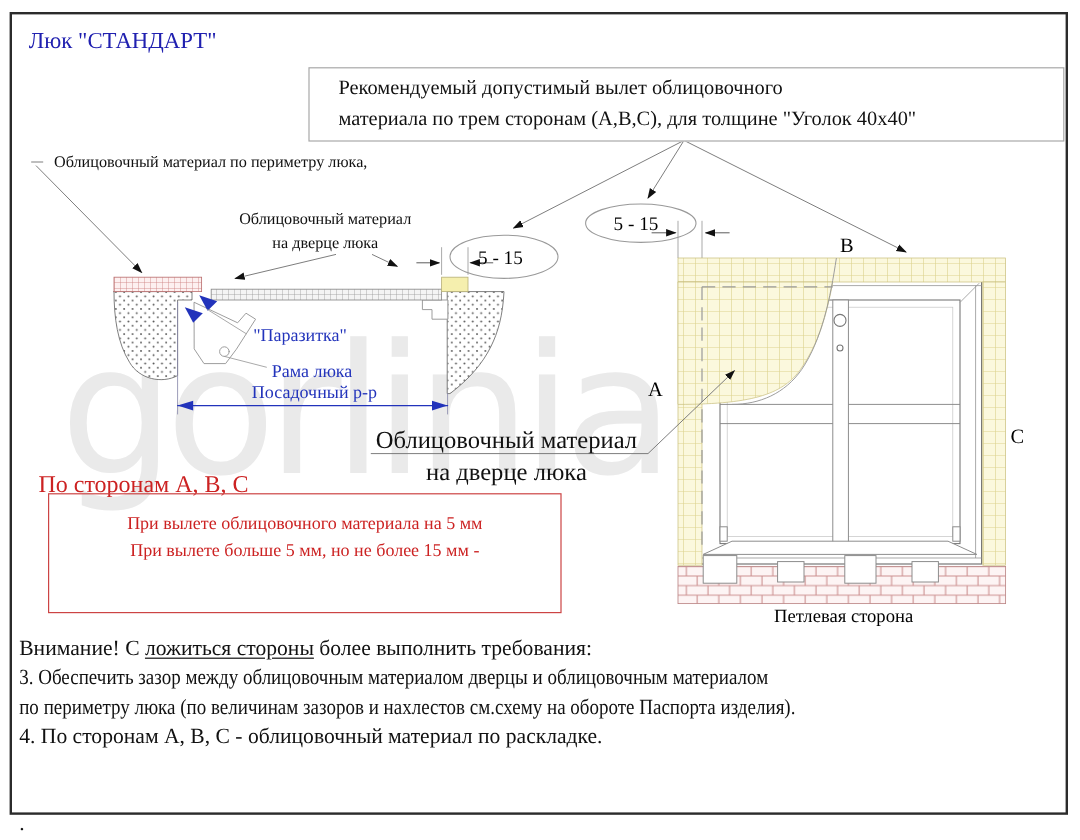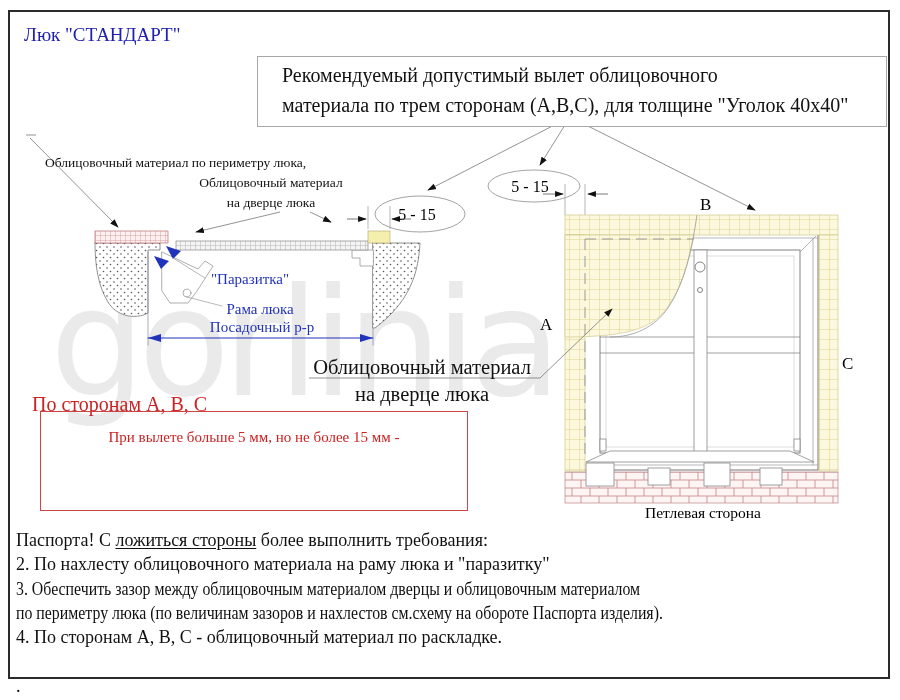--- a/index.html
+++ b/index.html
@@ -6,22 +6,22 @@
   #page{position:relative;width:900px;height:700px;background:#fff;overflow:hidden;
         font-family:"Liberation Serif",serif;color:#111;}
   .abs{position:absolute;}
   #page-border{left:8px;top:10px;width:882px;height:669px;border:2px solid #2b2b2b;box-sizing:border-box;z-index:0;}
   #watermark{left:50px;top:268px;font-family:"DejaVu Sans",sans-serif;font-size:150px;
              color:#eaeaea;letter-spacing:-7px;white-space:nowrap;z-index:1;line-height:1;}
   #diagram-svg{left:0;top:0;z-index:2;}
   .txt{z-index:3;}
   #title{left:24px;top:24px;font-size:19px;color:#2020b0;}
   #rec-box{left:257px;top:56px;width:630px;border:1px solid #a8a8a8;box-sizing:border-box;
-           padding:3px 6px 6px 24px;font-size:20px;line-height:1.5;background:#fff;}
-  #callout-perimeter{left:36px;top:125px;font-size:13.5px;line-height:1.45;margin-top:28px;}
+           padding:3px 6px 6px 24px;font-size:17px;line-height:1.5;background:#fff;}
+  #callout-perimeter{left:36px;top:125px;font-size:13.5px;line-height:1.45;}
   #callout-perimeter .l1{padding-left:9px;}
   #callout-door-small{left:183px;top:173px;width:176px;text-align:center;font-size:13.5px;line-height:1.45;}
   #callout-door-big{left:298px;top:354px;width:248px;text-align:center;font-size:20.5px;line-height:1.32;}
   #red-header{left:32px;top:393px;font-size:20px;color:#cc2222;}
   #red-box{left:40px;top:411px;width:428px;height:100px;border:1px solid #cc4444;box-sizing:border-box;
            text-align:center;font-size:15px;line-height:1.47;color:#cc2222;padding-top:14px;background:transparent;}
   #requirements{left:16px;top:528px;width:872px;font-size:18px;line-height:1.35;}
   #requirements .cond{transform:scaleX(0.88);transform-origin:0 50%;white-space:nowrap;}
   #trailing-dot{left:16px;top:676px;font-size:18px;}
   u{text-underline-offset:2px;}
@@ -185,26 +185,26 @@
   </div>
 
   <div class="abs txt" id="callout-door-big">
     <div>Облицовочный материал</div>
     <div>на дверце люка</div>
   </div>
 
   <div class="abs txt" id="red-header">По сторонам А, В, С</div>
 
   <div class="abs txt" id="red-box">
+    <div>При вылете облицовочного материала  на 5 мм</div>
     <div>При вылете больше 5 мм, но не более 15 мм -</div>
   </div>
 
   <div class="abs txt" id="requirements">
-    <div><span>Паспорта! С </span><u>ложиться стороны</u><span> более выполнить требования:</span></div>
-    <div>2. По нахлесту облицовочного материала на раму люка и "паразитку"</div>
+    <div><span>Внимание! С </span><u>ложиться стороны</u><span> более выполнить требования:</span></div>
     <div class="cond">3. Обеспечить зазор между облицовочным материалом дверцы и облицовочным материалом</div>
     <div class="cond"> по периметру люка (по величинам зазоров и нахлестов см.схему на обороте Паспорта изделия).</div>
     <div>4. По сторонам А, В, С - облицовочный материал по раскладке.</div>
   </div>
 
   <div class="abs txt" id="trailing-dot">.</div>
 
 </div>
 
 </body></html>

